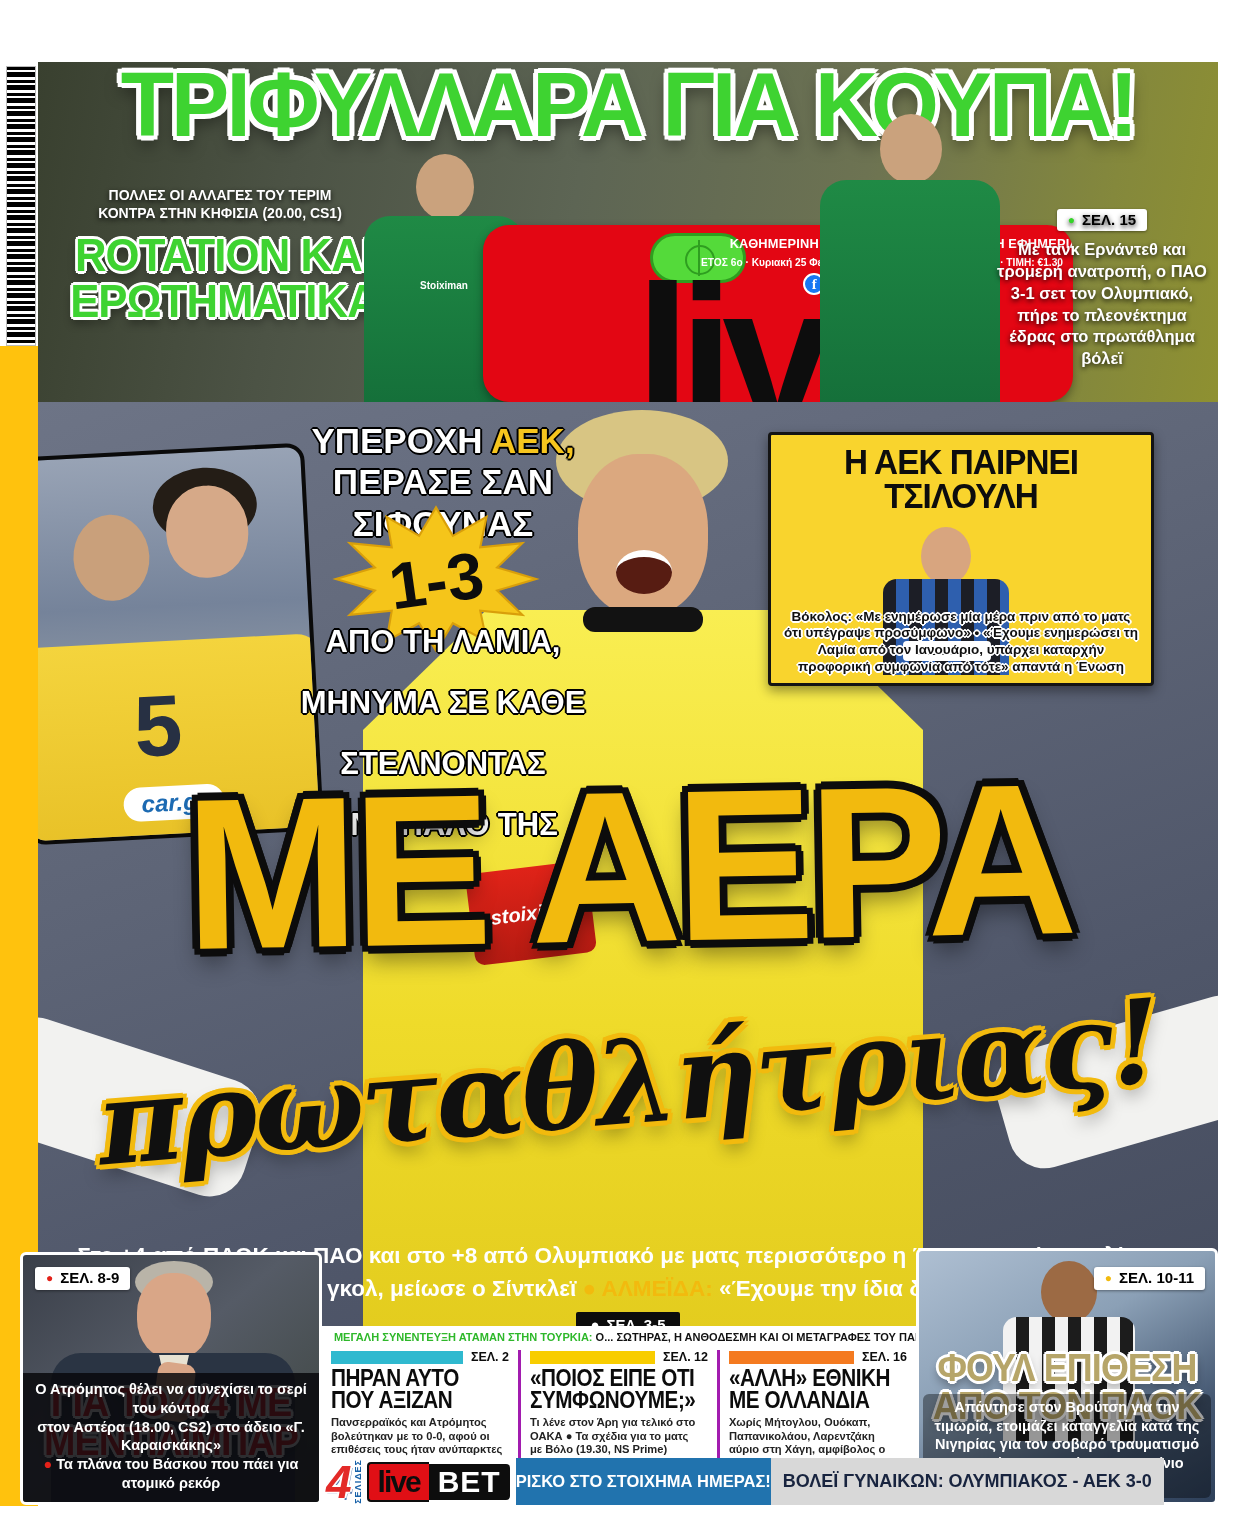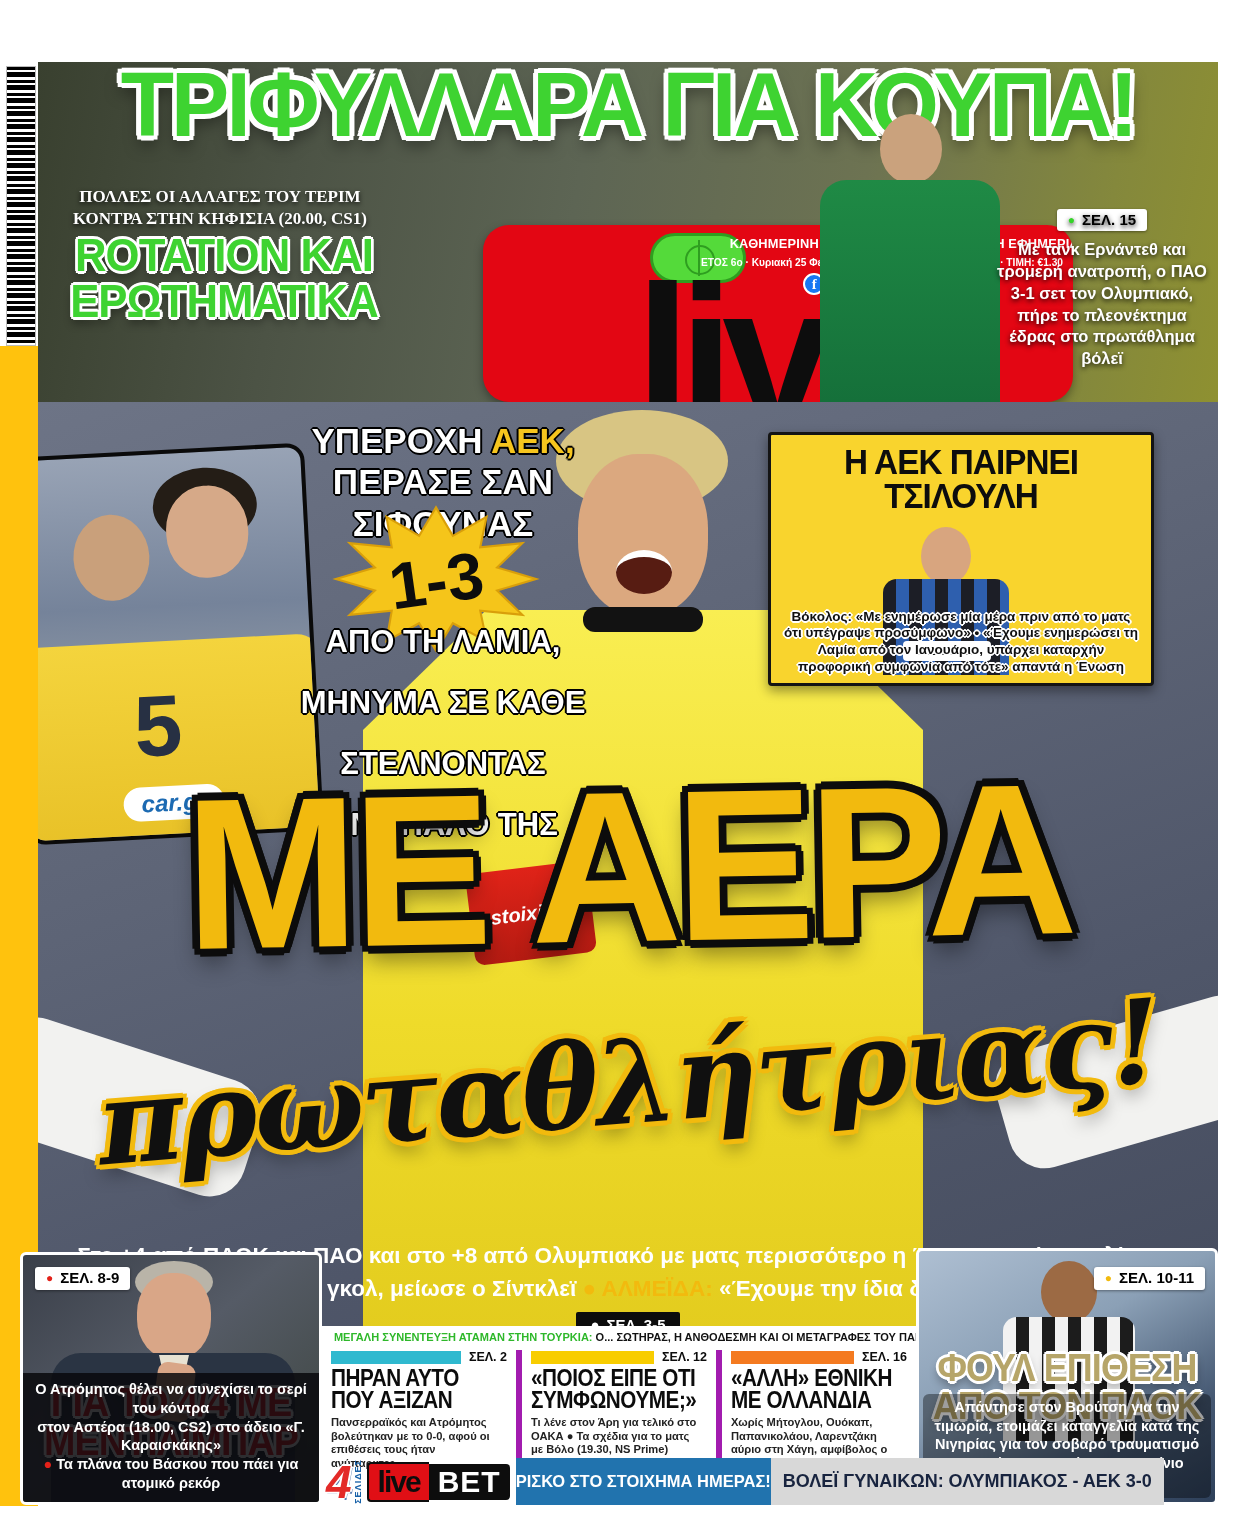--- a/index.html
+++ b/index.html
@@ -30,21 +30,21 @@
      border:1px solid #bbb;}
   #barcode-num{left:36px;top:120px;width:12px;height:200px;font-size:8.5px;color:#333;
      writing-mode:vertical-rl;transform:rotate(180deg);letter-spacing:1px;}
   #yellow-stripe{left:0;top:346px;width:38px;height:1160px;background:#ffc20d;}
 
   
   #top-banner{left:38px;top:62px;width:1180px;height:388px;overflow:hidden;
      background:linear-gradient(100deg,#39402f 0%,#4c5345 22%,#5d6554 45%,#6d7352 68%,#84883c 88%,#8f9130 100%);}
   #tb-headline{top:-4px;left:0;right:0;font-size:90px;font-weight:800;letter-spacing:-3px;
      color:#3ed331;transform:scaleX(.97);line-height:1.05;}
-  #tb-kicker{top:124px;left:10px;width:344px;color:#fff;font-size:17px;font-weight:700;line-height:1.3;font-family:Liberation Serif, serif;}
+  #tb-kicker{top:124px;left:10px;width:344px;color:#fff;font-size:14px;font-weight:700;line-height:1.3;}
   #tb-rotation{top:170px;left:0px;width:372px;color:#3ed331;font-size:47px;font-weight:800;
      line-height:.98;transform:scaleX(.93);letter-spacing:-1px;}
   #tb-subline{bottom:9px;left:14px;display:flex;align-items:center;gap:10px;color:#fff;
      font-size:15.5px;font-weight:700;}
   #tb-right-text{top:146px;right:6px;width:220px;color:#fff;font-size:16.5px;font-weight:800;line-height:1.32;}
   #tb-right-text .page-badge{margin-bottom:8px;}
 
   
   .green-figure .head{position:absolute;background:#caa27d;border-radius:50%;}
   .green-figure .torso{position:absolute;background:linear-gradient(#1f8a45,#15703a);border-radius:26px 26px 0 0;}
@@ -155,21 +155,21 @@
      transform:scaleX(.92);letter-spacing:-1px;z-index:2;}
   #br-body{bottom:4px;left:4px;right:4px;color:#fff;font-size:14.5px;font-weight:700;line-height:1.3;
      background:rgba(0,0,0,.38);border-radius:6px;padding:4px 4px 6px;z-index:2;}
 
   
   #bc-panel{left:322px;top:1326px;width:594px;height:132px;background:#fff;z-index:5;}
   #bc-interview{padding-top:5px;font-size:11.5px;white-space:nowrap;transform:scaleX(.96);font-weight:800;color:#111;}
   #bc-interview .lead{color:#2eb82a;font-weight:900;}
   #bc-cols{display:flex;margin-top:7px;}
   .bc-col{flex:1;padding:0 9px;min-width:0;}
-  .bc-col + .bc-col{border-left:6px solid #a21caf;}
+  .bc-col + .bc-col{border-left:3px solid #a21caf;}
   .bc-bar-row{display:flex;align-items:center;gap:8px;justify-content:center;}
   .bc-bar{flex:1;height:13px;}
   .bc-page{font-size:12.5px;font-weight:800;color:#0c0c0c;white-space:nowrap;}
   .bc-title{margin-top:4px;font-size:23px;font-weight:800;color:#0c0c0c;line-height:.94;letter-spacing:-.5px;
      transform:scaleX(.9);transform-origin:left;white-space:nowrap;}
   .bc-body{margin-top:5px;font-size:11.5px;font-weight:700;color:#222;line-height:1.18;
      transform:scaleX(.97);transform-origin:left;}
 
   
   #bottom-bar{left:326px;top:1458px;width:806px;height:47px;z-index:7;display:flex;align-items:stretch;}
@@ -204,20 +204,26 @@
     <div id="tb-kicker" class="abs ctr shadow-dark">
       <div>ΠΟΛΛΕΣ ΟΙ ΑΛΛΑΓΕΣ ΤΟΥ ΤΕΡΙΜ</div>
       <div>ΚΟΝΤΡΑ ΣΤΗΝ ΚΗΦΙΣΙΑ (20.00, CS1)</div>
     </div>
 
     <div id="tb-rotation" class="abs ctr ow3">
       <div>ROTATION ΚΑΙ</div>
       <div>ΕΡΩΤΗΜΑΤΙΚΑ</div>
     </div>
 
+    <div class="abs green-figure" style="left:306px;top:92px;width:200px;height:248px;">
+      <div class="head" style="left:72px;top:0;width:58px;height:66px;"></div>
+      <div class="torso" style="left:20px;top:62px;width:160px;height:186px;">
+        <div class="sponsor" style="top:64px;">Stoiximan</div>
+      </div>
+    </div>
 
     <div id="tb-subline" class="abs ok2">
       <span>Νοκ άουτ ο Σπόραρ</span>
       <span class="dot-green">●</span>
       <span>Κοντά σε νέο συμβόλαιο ο Κώτσιρας</span>
       <span class="page-badge">
         <span class="dot dot-green">●</span>
         <span>ΣΕΛ. 6-7</span>
       </span>
     </div>

